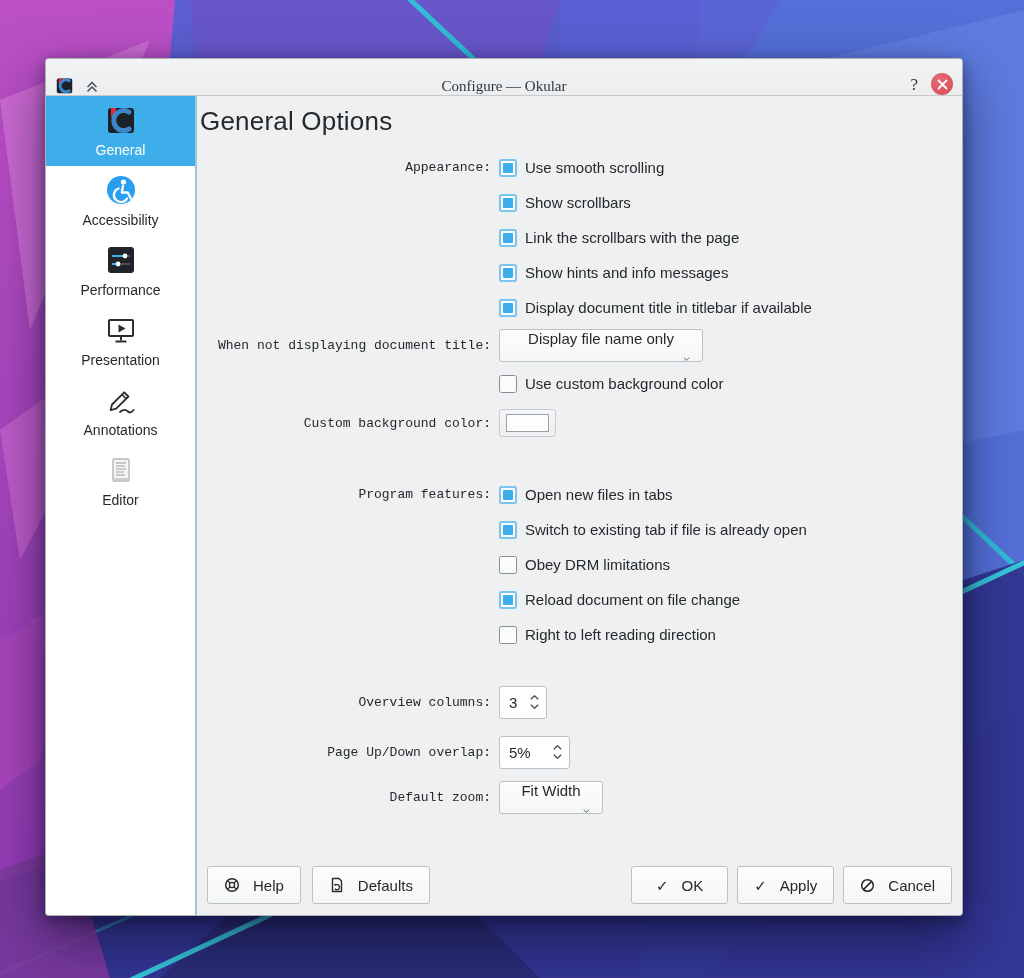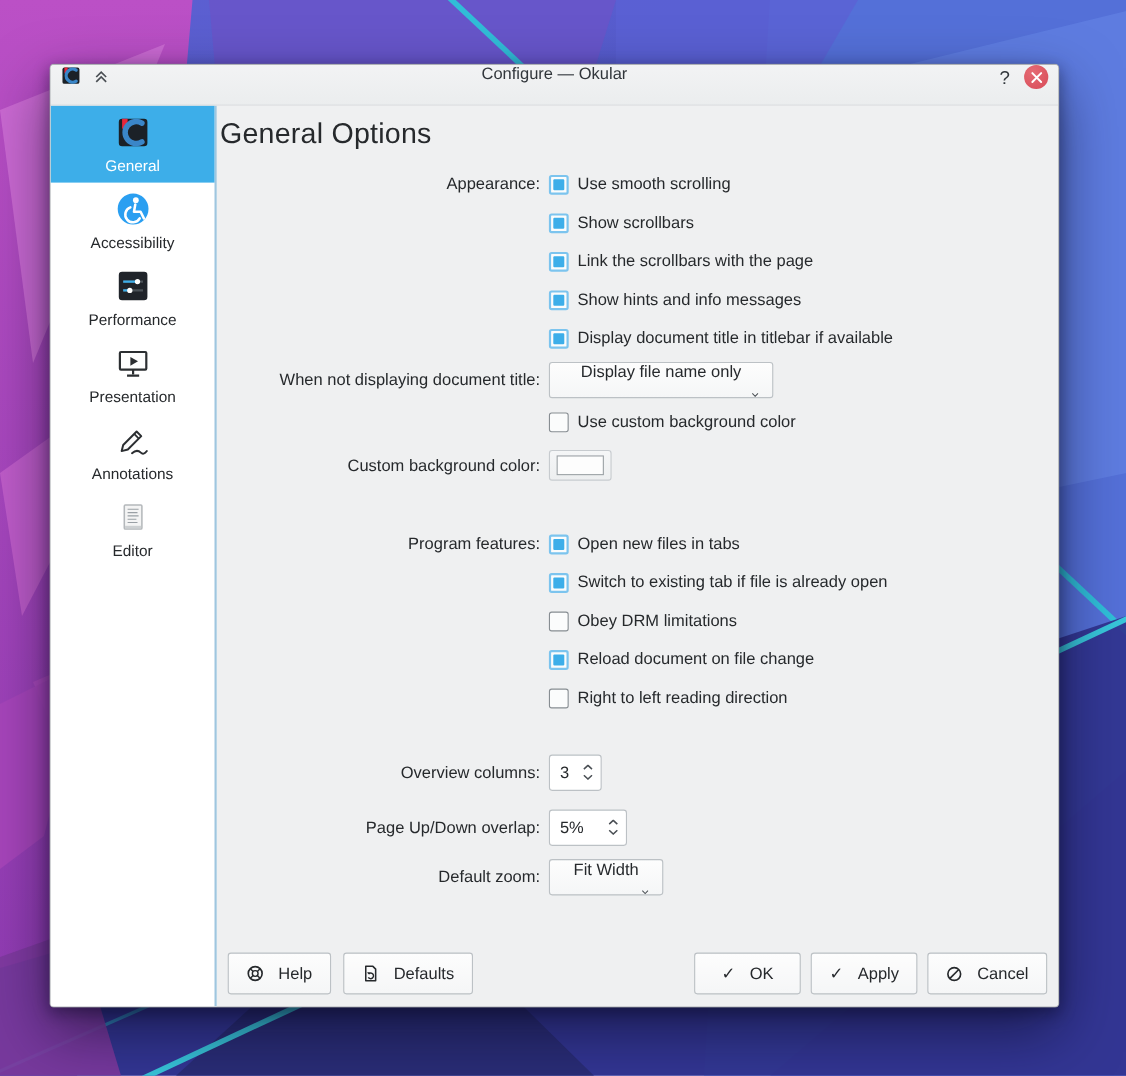--- a/index.html
+++ b/index.html
@@ -11,23 +11,23 @@
   .wallpaper{position:absolute;inset:0;width:1024px;height:978px;display:block;}
   
   .window{
     position:absolute;left:45px;top:58px;width:918px;height:858px;
     background:#eff0f1;border-radius:4px;
     box-shadow:0 22px 55px rgba(8,8,30,.55),0 4px 14px rgba(8,8,30,.4);
     display:flex;flex-direction:column;box-sizing:border-box;
     border:1px solid rgba(120,126,131,.55);
   }
   .titlebar{
-    height:36px;flex:none;display:flex;align-items:flex-start;padding:0 9px;
+    height:36px;flex:none;display:flex;align-items:flex-end;padding:0 9px;
     background:linear-gradient(#f2f3f4,#ebedee);
-    border-bottom:1px solid #c6cacd;border-radius:3px 3px 0 0;position:relative;
+    border-bottom:1px solid #c6cacd;border-radius:3px 3px 0 0;position:relative;font-family:Liberation Serif, serif;
   }
   .tb-title{position:absolute;left:0;right:0;text-align:center;font-size:15px;color:#31363b;pointer-events:none;}
   .tb-left{display:flex;align-items:center;gap:10px;z-index:2;}
   .tb-right{margin-left:auto;display:flex;align-items:center;gap:13px;z-index:2;}
   .tb-help{font-size:17px;color:#31363b;line-height:1;cursor:default;}
   .closebtn{
     width:22px;height:22px;border-radius:50%;
     background:radial-gradient(circle at 35% 30%,#e56b74,#d84a57);
     display:flex;align-items:center;justify-content:center;
   }
@@ -38,21 +38,21 @@
     height:70px;flex:none;display:flex;flex-direction:column;align-items:center;
     justify-content:center;gap:6px;font-size:14px;color:#26292c;cursor:default;
   }
   .side-item.selected{background:#3daee9;color:#ffffff;}
   .side-icon{width:32px;height:32px;display:block;}
   
   .content{flex:1;display:flex;flex-direction:column;padding-top:6px;min-width:0;}
   h1{font-size:26px;font-weight:400;margin:4px 0 13px 3px;color:#26292c;letter-spacing:.2px;}
   .form{display:flex;flex-direction:column;}
   .row{display:flex;align-items:center;}
-  .flabel{width:294px;flex:none;text-align:right;font-size:15px;color:#26292c;}
+  .flabel{width:294px;flex:none;text-align:right;font-size:13px;color:#26292c;font-family:Liberation Mono, monospace;}
   .ctrl{margin-left:8px;display:flex;align-items:center;}
   .crow{height:35px;}
   .cb{width:18px;height:18px;box-sizing:border-box;border:1px solid #878d92;border-radius:2.5px;
       background:#fbfcfc;display:flex;align-items:center;justify-content:center;flex:none;}
   .cb .cbi{width:10px;height:10px;border-radius:1px;background:transparent;}
   .cb.checked{border:2px solid #7cc4ee;}
   .cb.checked .cbi{background:#3daee9;}
   .cblabel{margin-left:8px;font-size:15px;white-space:nowrap;}
   .combo{
     height:33px;box-sizing:border-box;display:flex;align-items:center;padding:0 10px;

